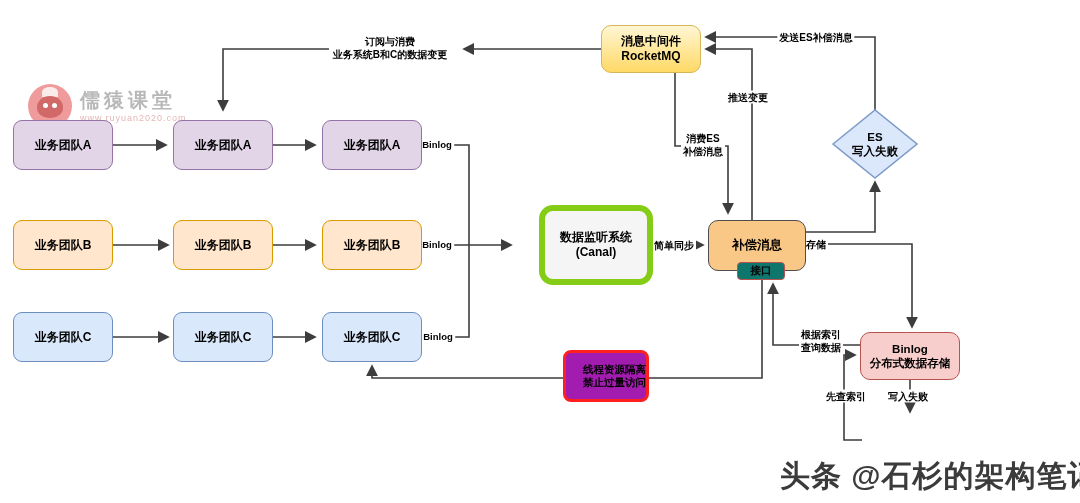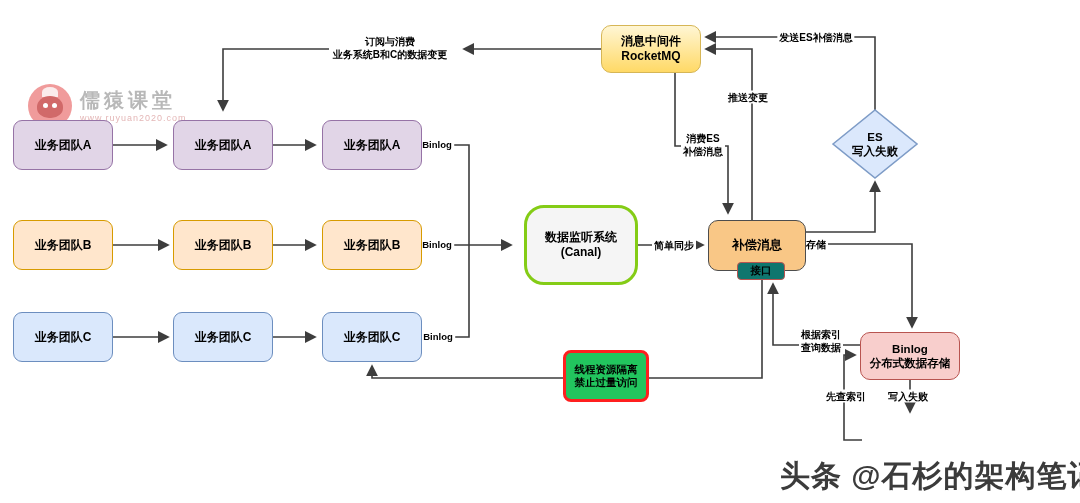--- a/index.html
+++ b/index.html
@@ -11,27 +11,27 @@
   .node{
     position:absolute;z-index:3;display:flex;flex-direction:column;
     align-items:center;justify-content:center;text-align:center;
     border-radius:10px;font-weight:bold;color:#000;line-height:1.25;
     box-sizing:border-box;
   }
   .team{width:100px;height:50px;font-size:12px;border-radius:9px;}
   .purple{background:#E1D5E7;border:1px solid #9673A6;}
   .orange{background:#FFE6CC;border:1px solid #D79B00;}
   .blue{background:#DAE8FC;border:1px solid #6C8EBF;}
-  .canal{left:524px;top:205px;width:114px;height:80px;background:#F5F5F5;border:3px solid #84cc16;border-radius:20px;font-size:12px;}
+  .canal{left:539px;top:205px;width:114px;height:80px;background:#F5F5F5;border:6px solid #84cc16;border-radius:14px;font-size:12px;}
   .rocketmq{left:601px;top:25px;width:100px;height:48px;background:linear-gradient(#FFF6D4,#FFD966);border:1px solid #D6B656;font-size:12px;}
   .dc{left:708px;top:220px;width:98px;height:51px;background:#F9C786;border:1px solid #4D4D4D;font-size:12.5px;}
   .iface{left:737px;top:262px;width:48px;height:18px;background:#0f766e;border:1px solid #B85450;border-radius:4px;font-size:10.5px;z-index:4;}
   .hbase{left:860px;top:332px;width:100px;height:48px;background:#F8CECC;border:1px solid #B85450;font-size:11.5px;}
   .es{left:862px;top:417px;width:98px;height:43px;background:#E1D5E7;border:1px solid #9673A6;font-size:11.5px;}
-  .isolation{left:563px;top:350px;width:86px;height:52px;background:#22c55e;border:3px solid #FF1F1F;border-radius:8px;font-size:10.5px;z-index:4;}
+  .isolation{left:563px;top:350px;width:86px;height:52px;background:#a21caf;border:3px solid #FF1F1F;border-radius:8px;font-size:10.5px;z-index:4;align-items:flex-end;}
   .diamond-label{position:absolute;left:833px;top:110px;width:84px;height:68px;z-index:3;
     display:flex;flex-direction:column;align-items:center;justify-content:center;
     font-size:11.5px;font-weight:bold;line-height:1.25;text-align:center;}
   .elabel{
     position:absolute;z-index:2;transform:translate(-50%,-50%);
     background:#ffffff;padding:0 2px;font-size:10px;font-weight:bold;color:#000;
     white-space:nowrap;text-align:center;line-height:1.3;
   }
   .elabel.small{font-size:9.5px;}
   

